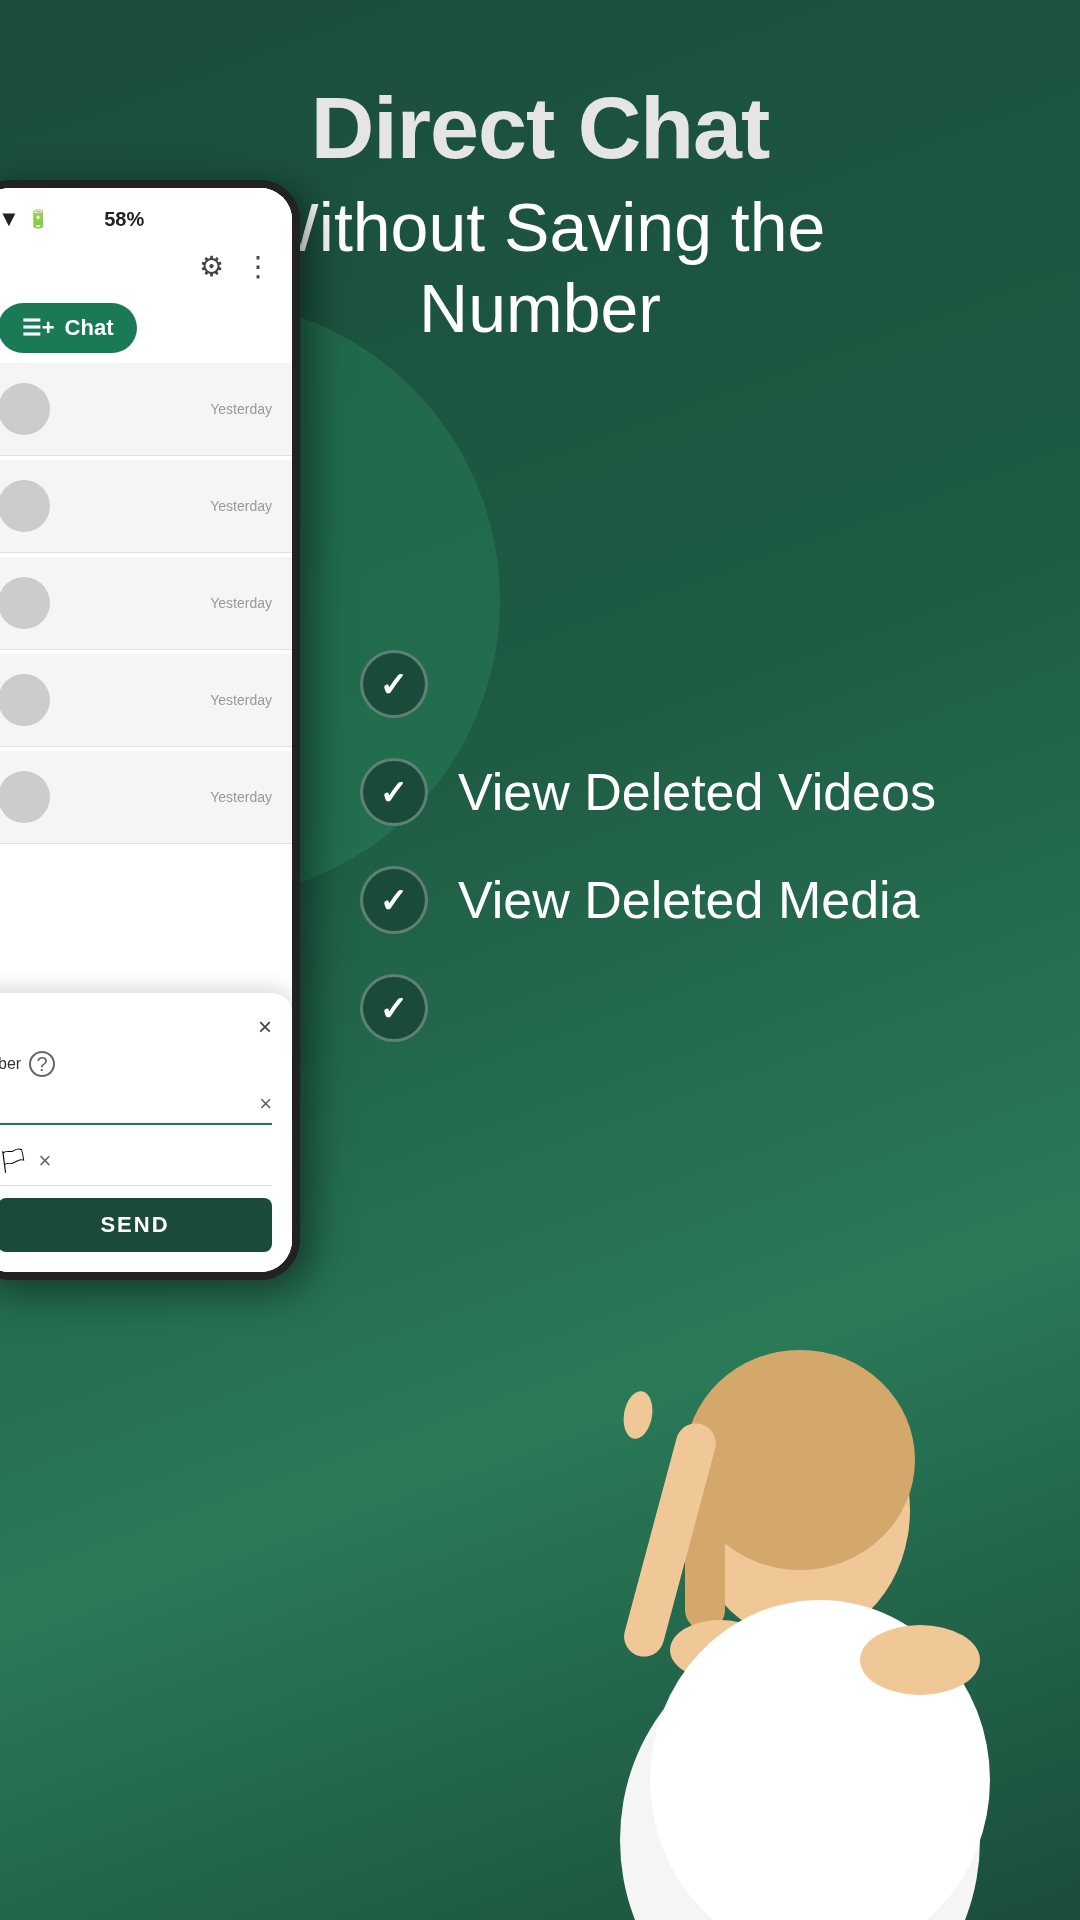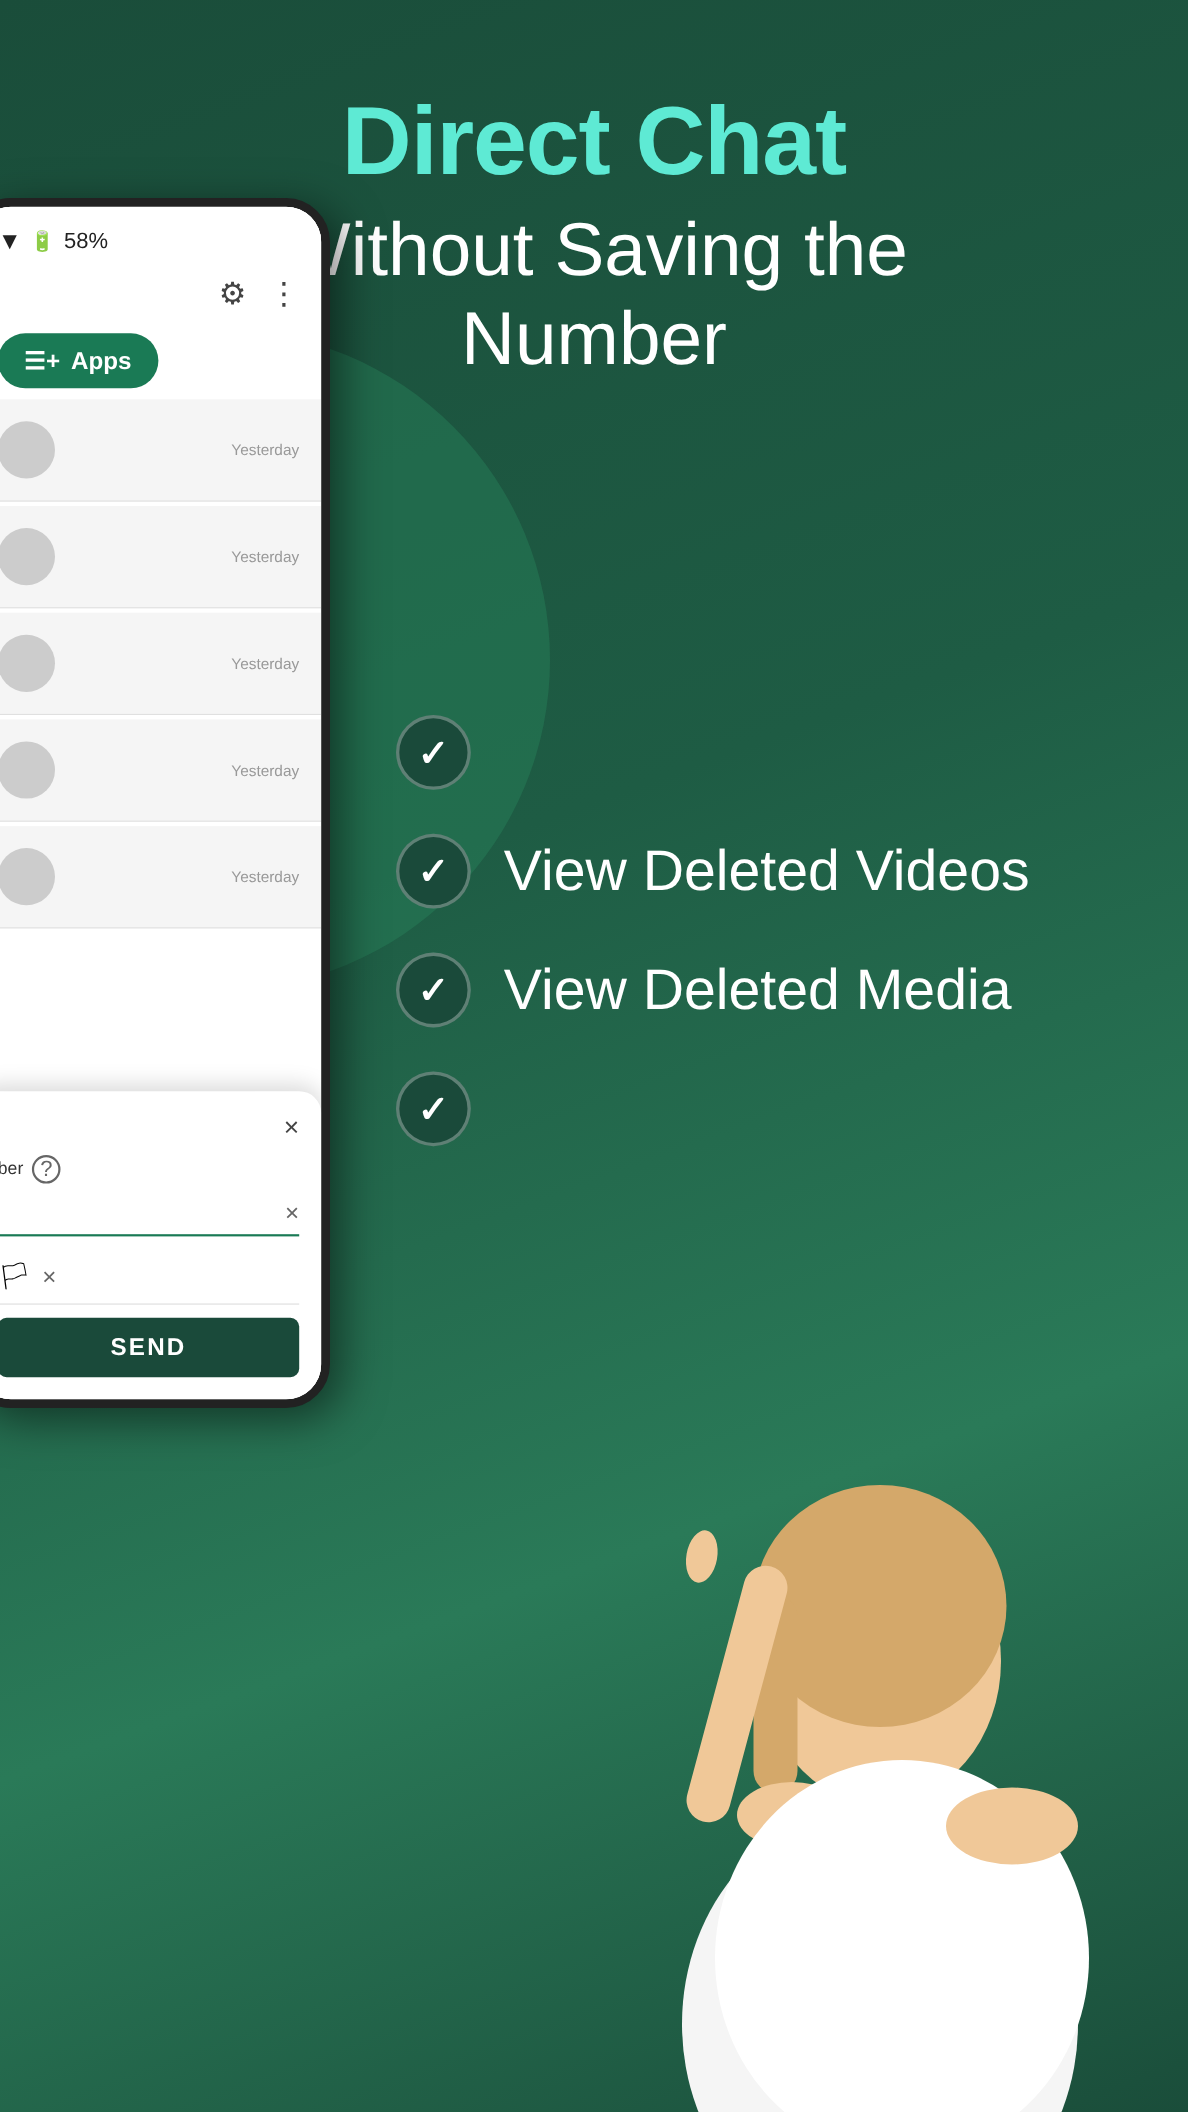--- a/index.html
+++ b/index.html
@@ -40,21 +40,21 @@
 
     
     .header-section {
       text-align: center;
       padding: 80px 60px 40px 60px;
     }
 
     .title-main {
       font-size: 88px;
       font-weight: 900;
-      color: #5eead4;
+      color: #e5e5e5;
       line-height: 1.1;
       letter-spacing: -1px;
     }
 
     .title-sub {
       font-size: 68px;
       font-weight: 400;
       color: #ffffff;
       line-height: 1.2;
       margin-top: 10px;
@@ -103,21 +103,22 @@
     }
 
     .battery-icon {
       font-size: 18px;
       color: #222;
     }
 
     .battery-pct {
       font-size: 20px;
       color: #222;
-      font-weight: 400;
+      font-weight: 700;
+      margin-left: 46px;
     }
 
     
     .phone-app-bar {
       background: #fff;
       padding: 10px 20px;
       display: flex;
       align-items: center;
       justify-content: flex-end;
       gap: 20px;
@@ -366,21 +367,21 @@
         </div>
       </div>
 
       <div class="phone-app-bar">
         <span class="gear-icon">⚙</span>
         <span class="dots-icon">⋮</span>
       </div>
 
       <div class="apps-btn">
         <span class="apps-btn-icon">☰+</span>
-        <span>Apps</span>
+        <span>Chat</span>
       </div>
 
       <div class="chat-list">
         <div class="chat-item">
           <div class="chat-avatar"></div>
           <div class="chat-info">
             <div class="chat-name"> </div>
             <div class="chat-preview"> </div>
           </div>
           <div class="chat-time">Yesterday</div>

